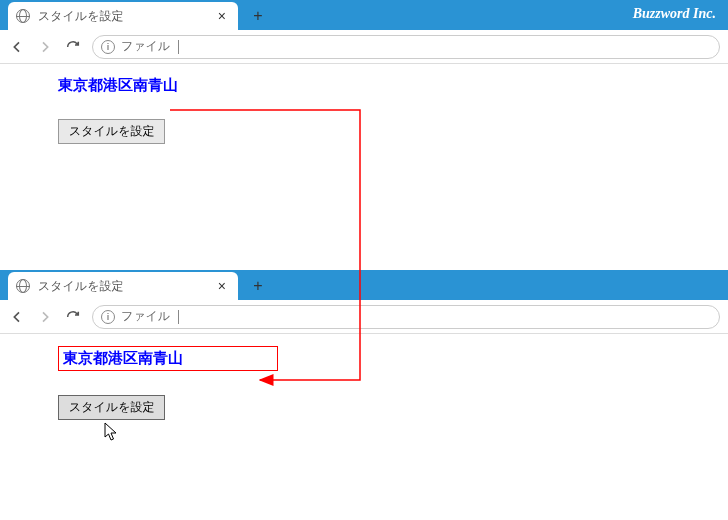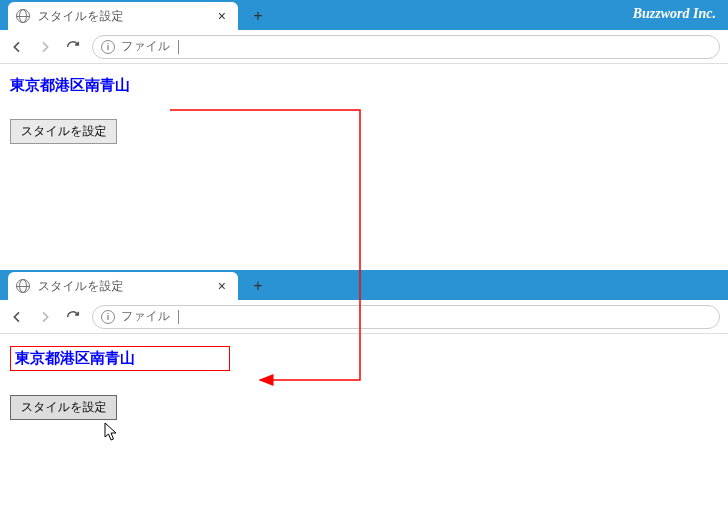--- a/index.html
+++ b/index.html
@@ -128,20 +128,21 @@
   }
   .addr .caret {
     width: 0;
     border-left: 1px solid #888;
     height: 14px;
     margin-left: 2px;
   }
   .page-content {
     padding: 12px 10px;
     background: #fff;
+    margin-left: 48px;
   }
   .blue-text {
     color: #0000ff;
     font-size: 15px;
     font-weight: bold;
     display: inline-block;
   }
   .style-btn {
     margin-top: 24px;
     background: #e9e9e9;

